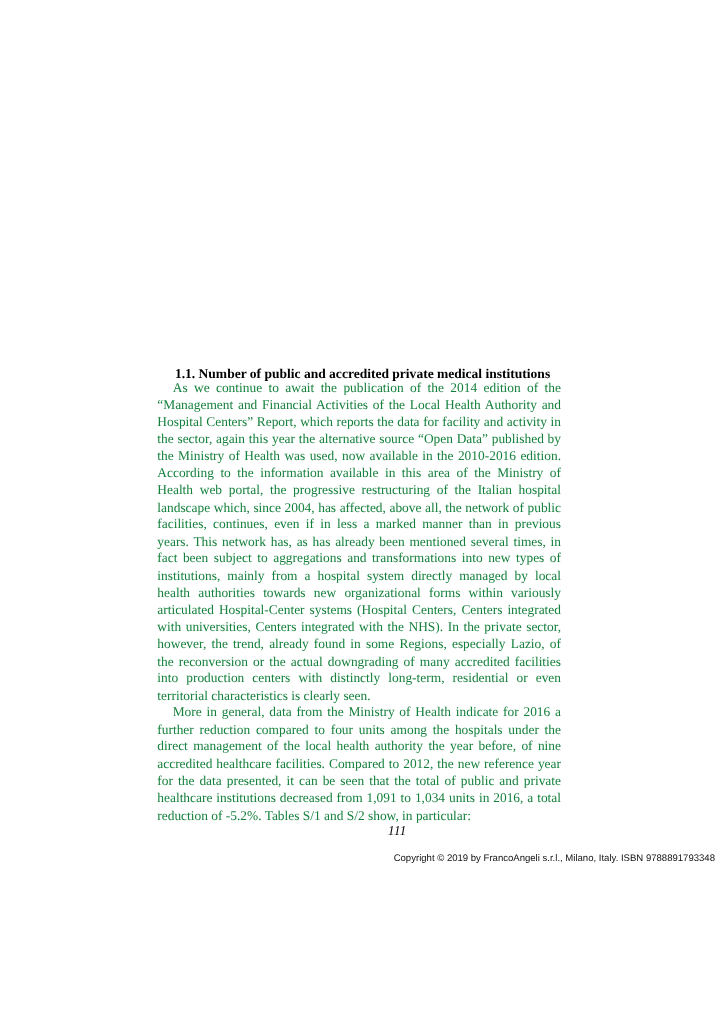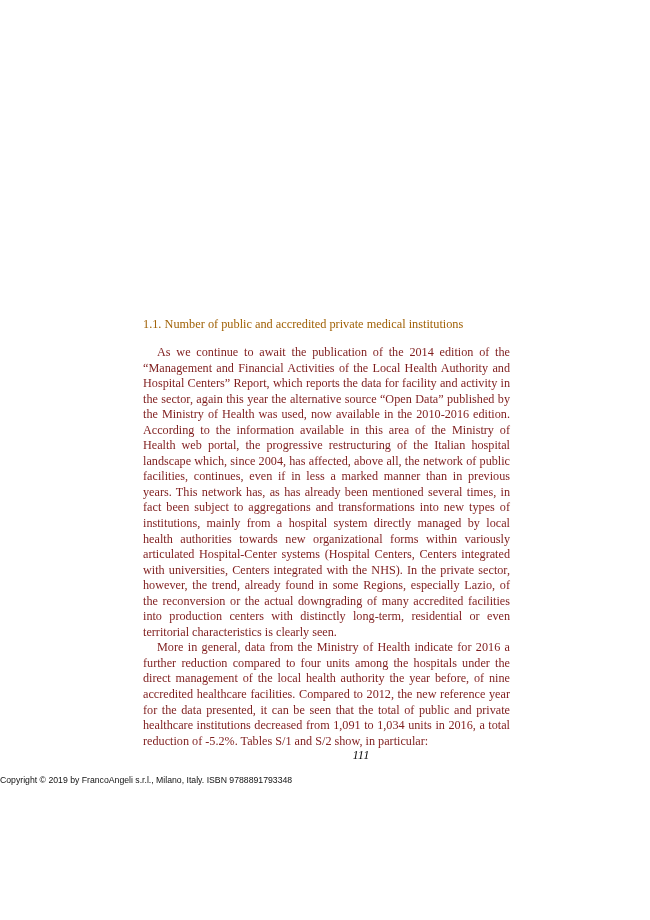--- a/index.html
+++ b/index.html
@@ -5,36 +5,36 @@
   html, body { margin: 0; padding: 0; background: #ffffff; }
   body { width: 650px; height: 920px; position: relative; overflow: hidden; }
   .page { position: absolute; left: 0; top: 0; width: 650px; height: 920px; background: #fff; }
   .chapter-title {
     position: absolute; left: 143px; top: 152px;
     font-family: "Liberation Serif", serif; font-style: italic;
     font-size: 20px; color: #111; margin: 0; font-weight: normal;
   }
   .section-heading {
     position: absolute; left: 143px; top: 317px; width: 370px;
-    font-family: "Liberation Serif", serif; font-weight: normal;
-    font-size: 12.3px; color: #a16207; margin: 0; white-space: nowrap;
+    font-family: "Liberation Serif", serif; font-weight: bold;
+    font-size: 12.3px; color: #000000; margin: 16px; white-space: nowrap;
   }
   .body-text {
     position: absolute; left: 143px; top: 345px; width: 367px;
     font-family: "Liberation Serif", serif; font-size: 12.2px;
-    line-height: 15.55px; color: #7f1d1d; text-align: justify;
+    line-height: 15.55px; color: #15803d; text-align: justify;
     hyphens: manual;
   }
   .body-text p { margin: 0; text-indent: 14px; }
   .page-number {
     position: absolute; left: 0; width: 650px; top: 748px; text-align: center;
     font-family: "Liberation Serif", serif; font-style: italic; font-size: 12.5px; color: #111; padding-left: 36px;
   }
   .copyright {
-    position: absolute; left: 0; width: 650px; top: 775px; text-align: left;
+    position: absolute; left: 0; width: 650px; top: 775px; text-align: right;
     font-family: "Liberation Sans", sans-serif; font-size: 8.7px; color: #111;
   }
 </style>
 </head>
 <body>
 
 <div class="page">
   <h2 class="section-heading">1.1. Number of public and accredited private medical institutions</h2>
   <div class="body-text">
     <p>As we continue to await the publication of the 2014 edition of the “Management and Financial Activities of the Local Health Authority and Hospital Centers” Report, which reports the data for facility and activity in the sector, again this year the alternative source “Open Data” published by the Ministry of Health was used, now available in the 2010-2016 edition. According to the information available in this area of the Ministry of Health web portal, the progressive restructuring of the Italian hospital landscape which, since 2004, has affected, above all, the network of public facilities, continues, even if in less a marked manner than in previous years. This network has, as has already been mentioned several times, in fact been subject to aggregations and transformations into new types of institutions, mainly from a hospital system directly managed by local health authorities towards new organizational forms within variously articulated Hospital-Center systems (Hospital Centers, Centers integrated with universities, Centers integrated with the NHS). In the private sector, however, the trend, already found in some Regions, especially Lazio, of the reconversion or the actual downgrading of many accredited facilities into production centers with distinctly long-term, residential or even territorial characteristics is clearly seen.</p>

